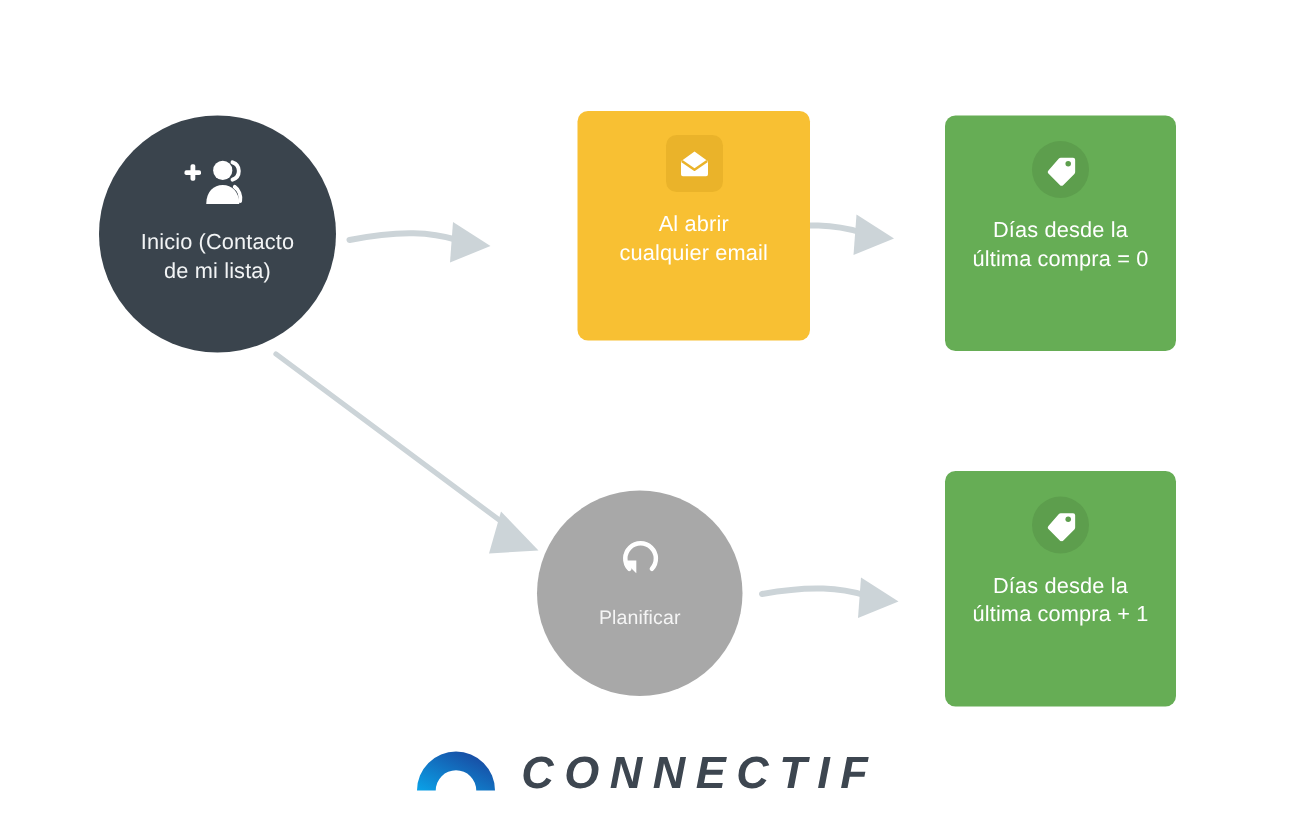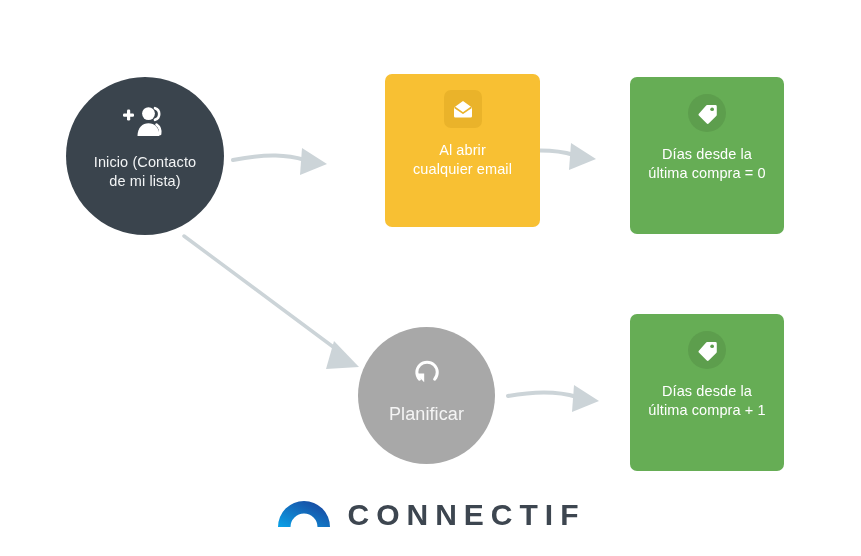--- a/index.html
+++ b/index.html
@@ -115,21 +115,21 @@
 
   
   #node-schedule {
     left: 358px;
     top: 327px;
     width: 137px;
     height: 137px;
     background: #a8a8a8;
   }
   #node-schedule .node-label {
-    font-size: 18px;
+    font-size: 13px;
     margin-top: 16px;
     color: #f5f5f5;
   }
   #icon-schedule {
     margin-top: 30px;
     width: 32px;
     height: 30px;
   }
 
   
@@ -145,20 +145,21 @@
   
   #logo {
     position: absolute;
     left: 0;
     top: 498px;
     width: 861px;
     display: flex;
     align-items: center;
     justify-content: center;
     gap: 16px;
+    font-style: italic;
   }
   #logo-wordmark {
     font-size: 30px;
     font-weight: 700;
     letter-spacing: 7px;
     color: #3d4650;
     font-family: "Liberation Sans", sans-serif;
   }
 </style>
 </head>

